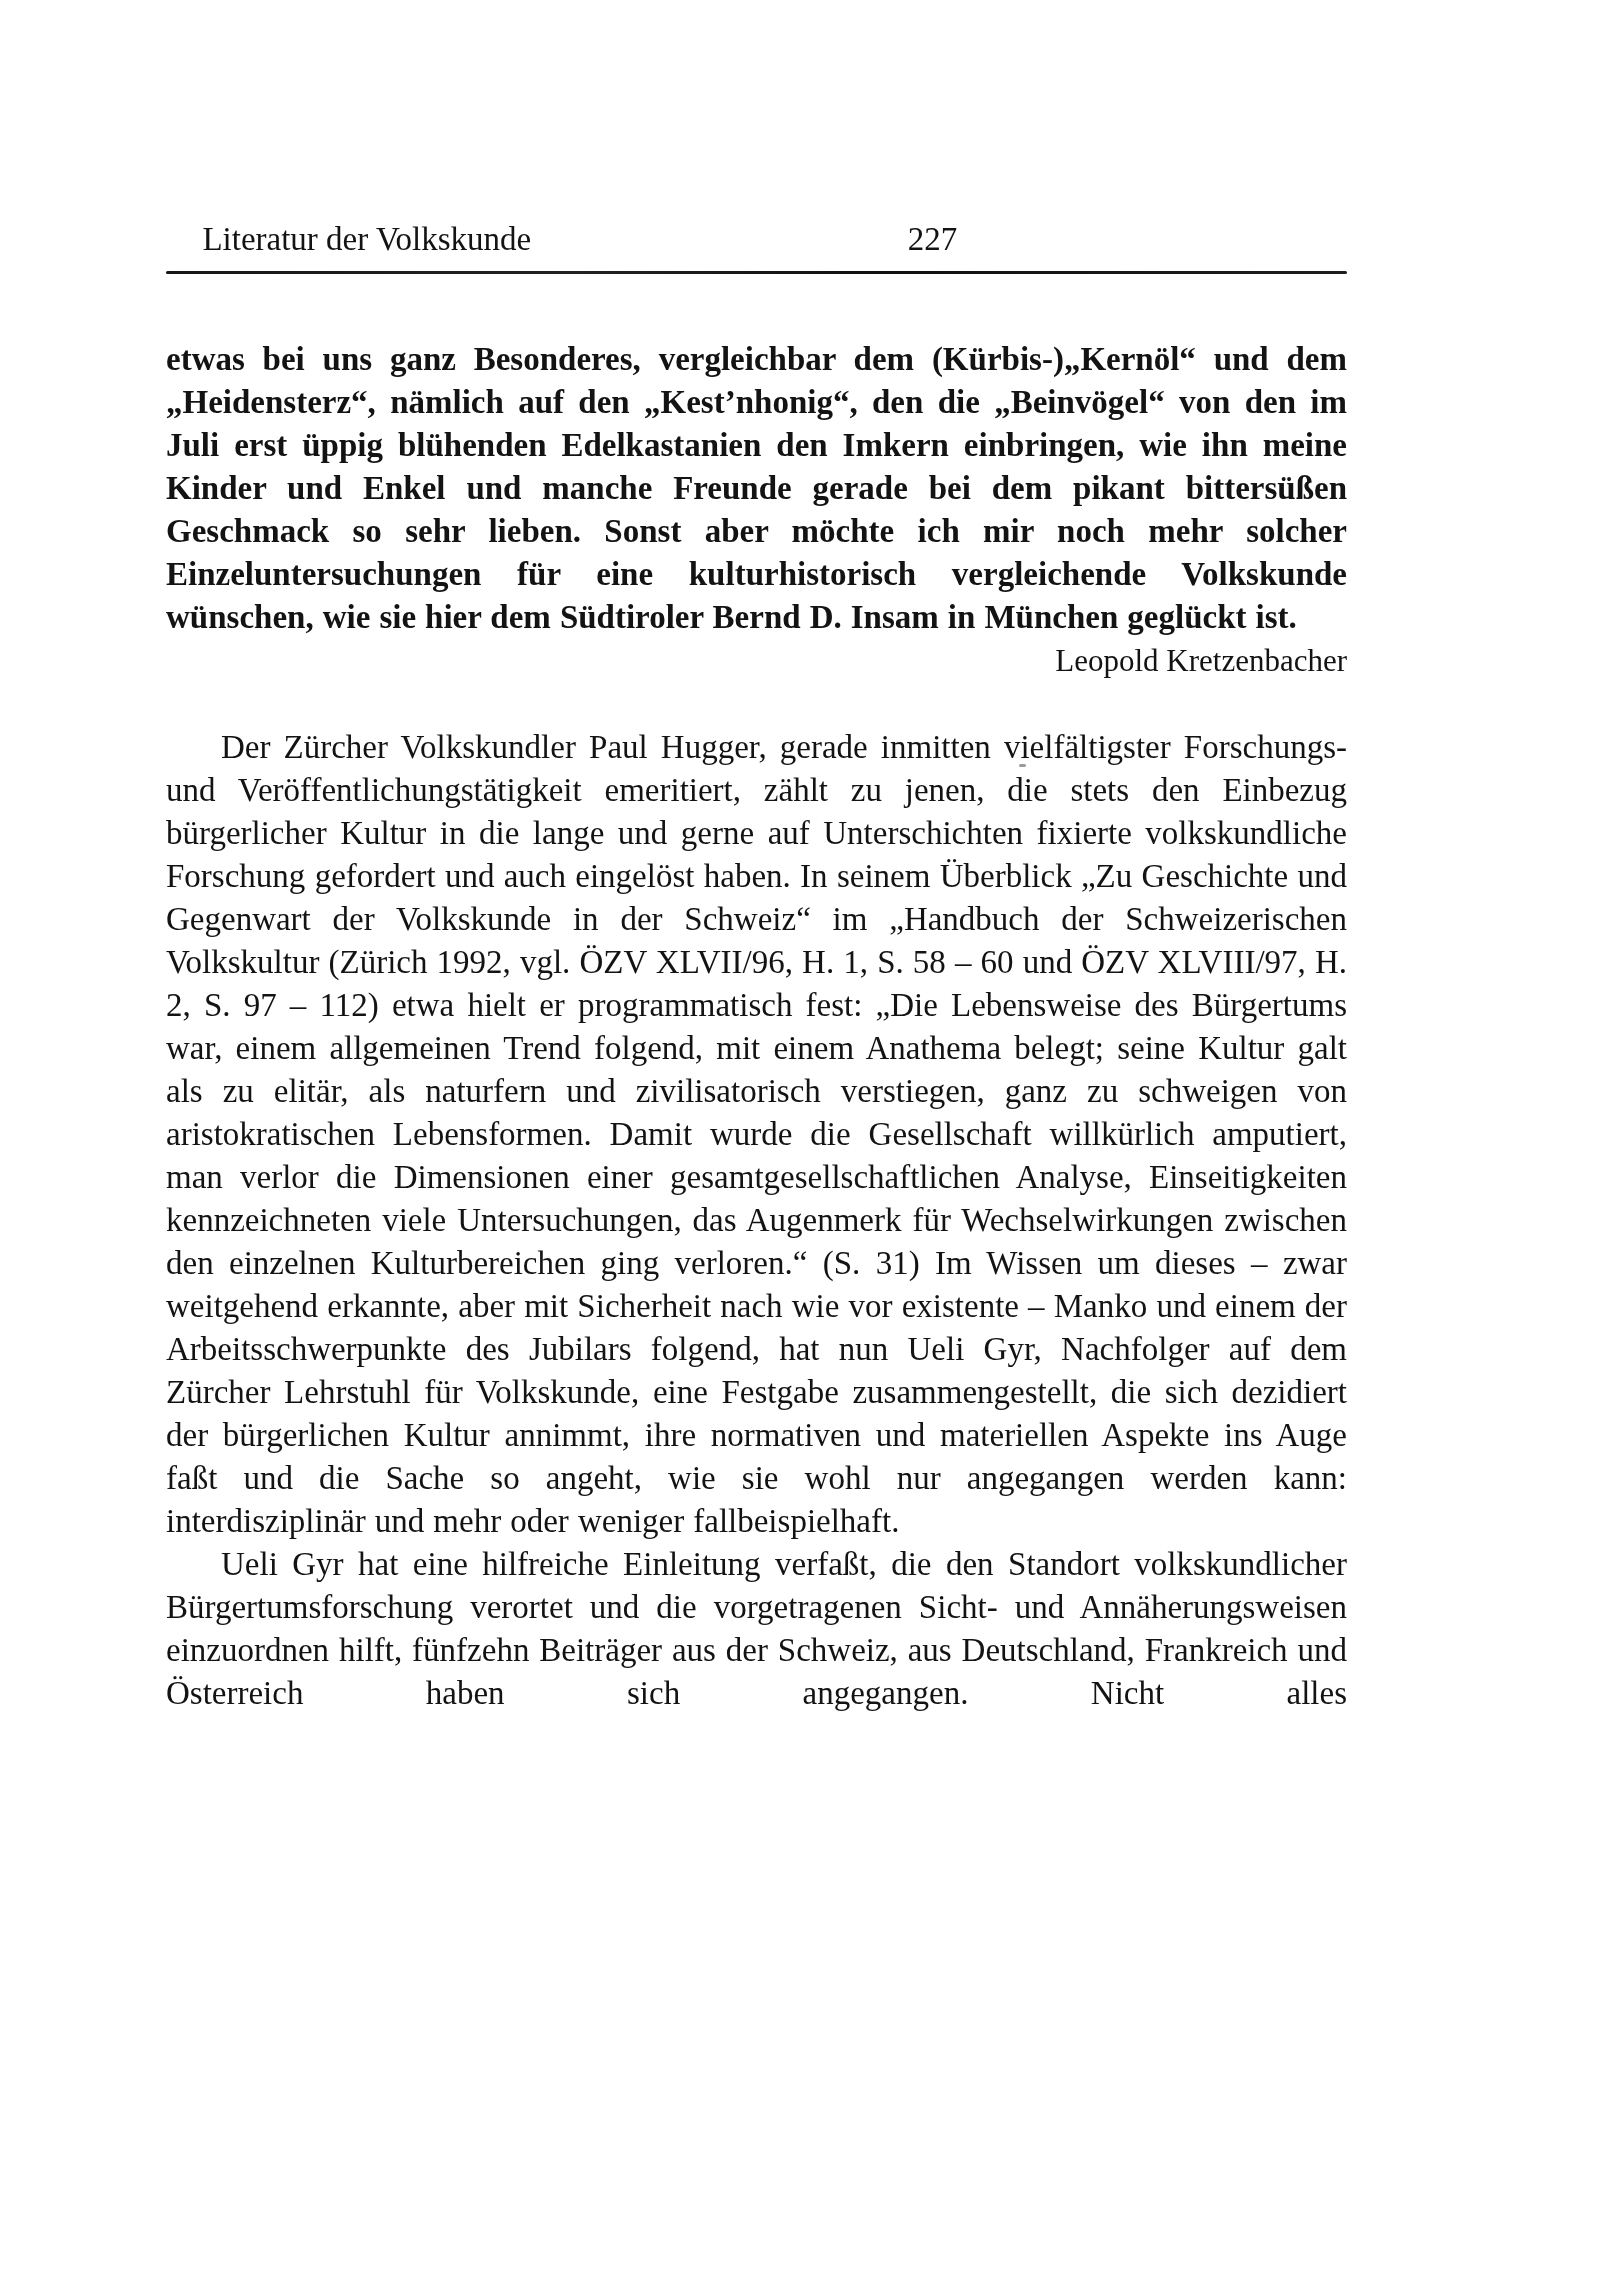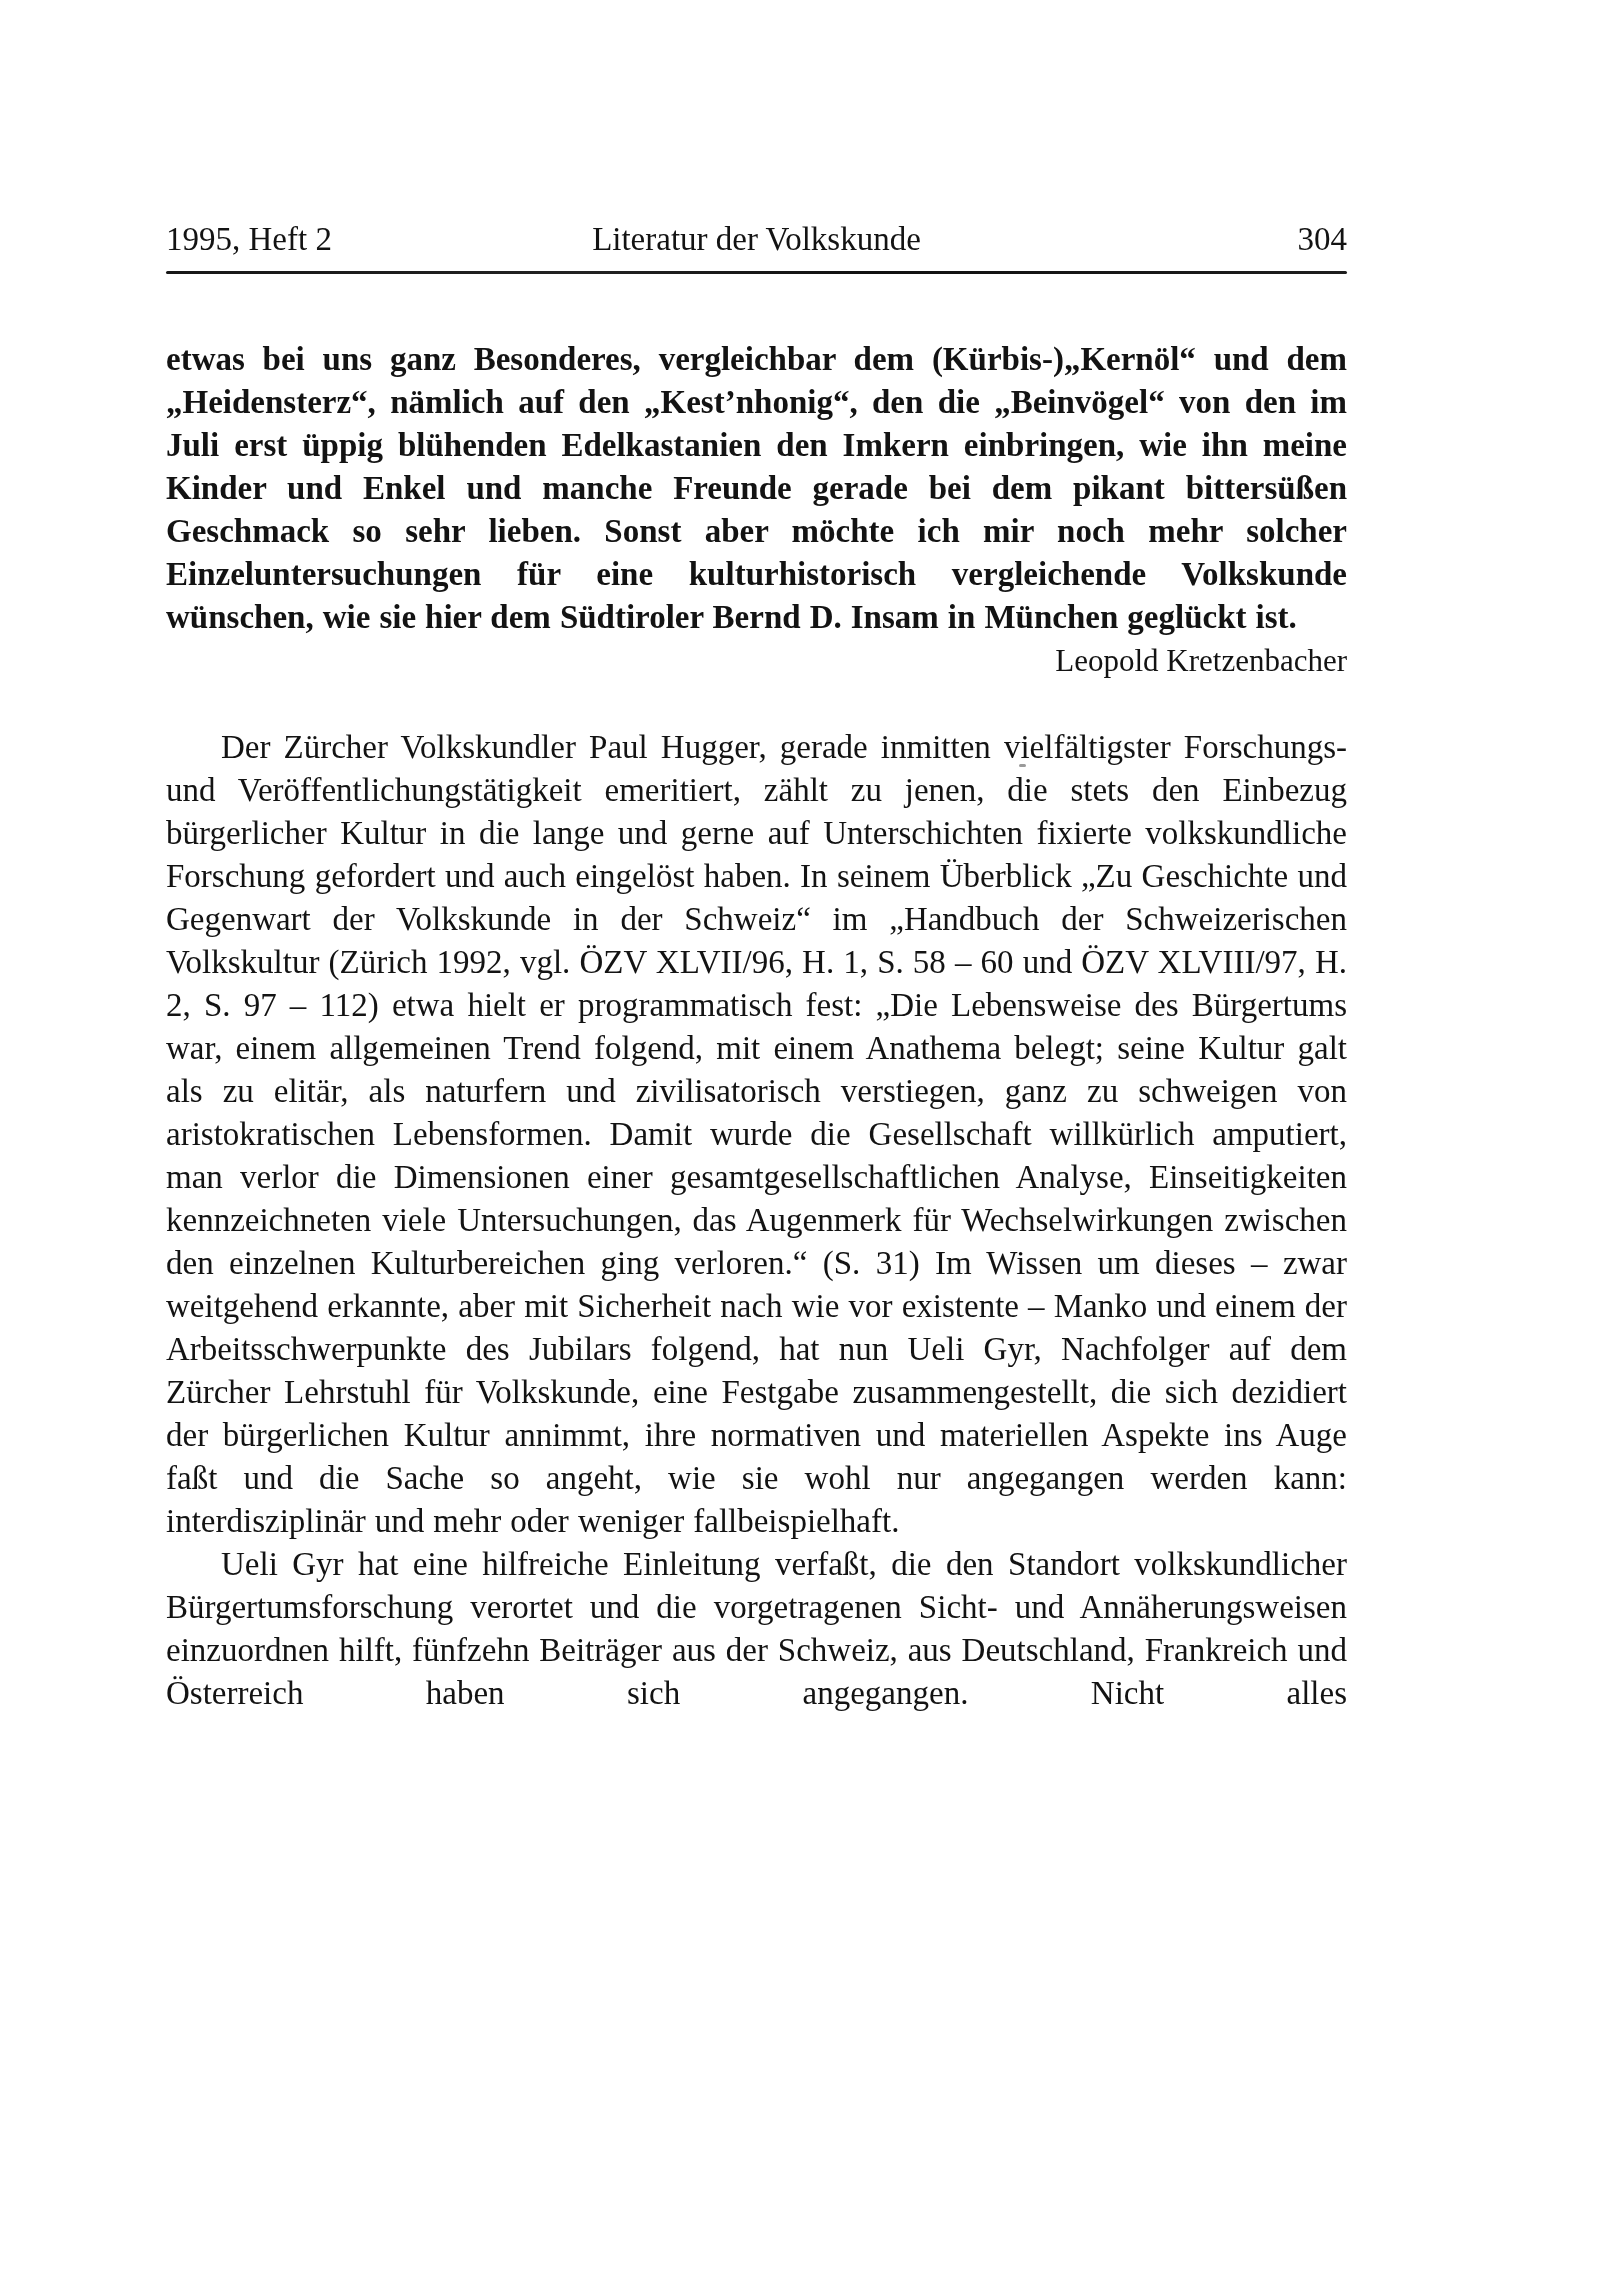--- a/index.html
+++ b/index.html
@@ -62,23 +62,22 @@
     background: #9a9a9a;
     border-radius: 1.6px;
   }
 </style>
 </head>
 <body>
 
 <div class="page">
 
   <div class="header">
-    <span class="h-left">1995, Heft 2</span>
     <span class="h-center">Literatur der Volkskunde</span>
-    <span class="h-right">304</span>
+    <span class="h-right">227</span>
   </div>
 
   <div class="rule"></div>
 
   <p class="para cont">etwas bei uns ganz Besonderes, vergleichbar dem (Kürbis-)„Kernöl“ und dem „Heidensterz“, nämlich auf den „Kest’nhonig“, den die „Beinvögel“ von den im Juli erst üppig blühenden Edelkastanien den Imkern einbringen, wie ihn meine Kinder und Enkel und manche Freunde gerade bei dem pikant bittersüßen Geschmack so sehr lieben. Sonst aber möchte ich mir noch mehr solcher Einzeluntersuchungen für eine kulturhistorisch vergleichende Volkskunde wünschen, wie sie hier dem Südtiroler Bernd D. Insam in München geglückt ist.</p>
 
   <p class="signature">Leopold Kretzenbacher</p>
 
 
   <p class="para indent review1">Der Zürcher Volkskundler Paul Hugger, gerade inmitten vielfältigster Forschungs- und Veröffentlichungstätigkeit emeritiert, zählt zu jenen, die stets den Einbezug bürgerlicher Kultur in die lange und gerne auf Unterschichten fixierte volkskundliche Forschung gefordert und auch eingelöst haben. In seinem Überblick „Zu Geschichte und Gegenwart der Volkskunde in der Schweiz“ im „Handbuch der Schweizerischen Volkskultur (Zürich 1992, vgl. ÖZV XLVII/96, H. 1, S. 58 – 60 und ÖZV XLVIII/97, H. 2, S. 97 – 112) etwa hielt er programmatisch fest: „Die Lebensweise des Bürgertums war, einem allgemeinen Trend folgend, mit einem Anathema belegt; seine Kultur galt als zu elitär, als naturfern und zivilisatorisch verstiegen, ganz zu schweigen von aristokratischen Lebensformen. Damit wurde die Gesellschaft willkürlich amputiert, man verlor die Dimensionen einer gesamtgesellschaftlichen Analyse, Einseitigkeiten kennzeichneten viele Untersuchungen, das Augenmerk für Wechselwirkungen zwischen den einzelnen Kulturbereichen ging verloren.“ (S. 31) Im Wissen um dieses – zwar weitgehend erkannte, aber mit Sicherheit nach wie vor existente – Manko und einem der Arbeitsschwerpunkte des Jubilars folgend, hat nun Ueli Gyr, Nachfolger auf dem Zürcher Lehrstuhl für Volkskunde, eine Festgabe zusammengestellt, die sich dezidiert der bürgerlichen Kultur annimmt, ihre normativen und materiellen Aspekte ins Auge faßt und die Sache so angeht, wie sie wohl nur angegangen werden kann: interdisziplinär und mehr oder weniger fallbeispielhaft.</p>

